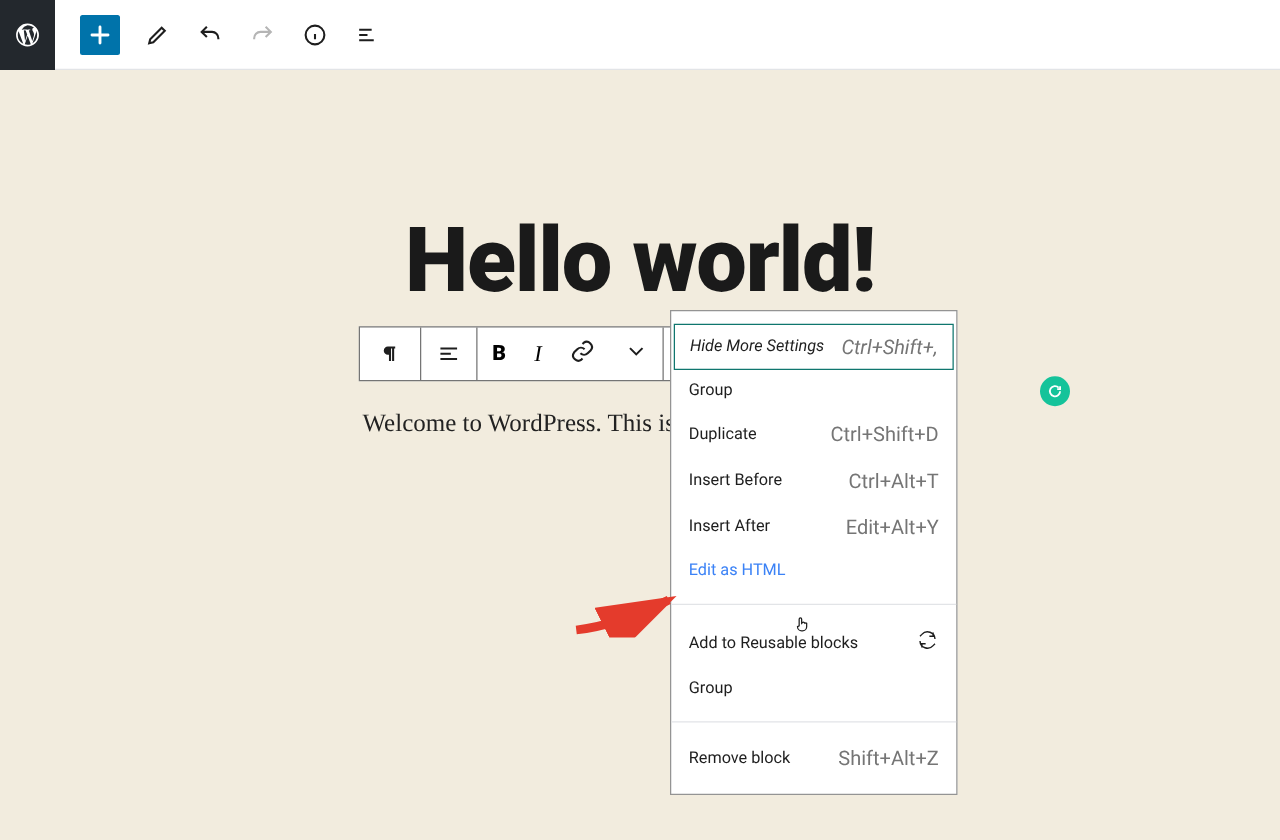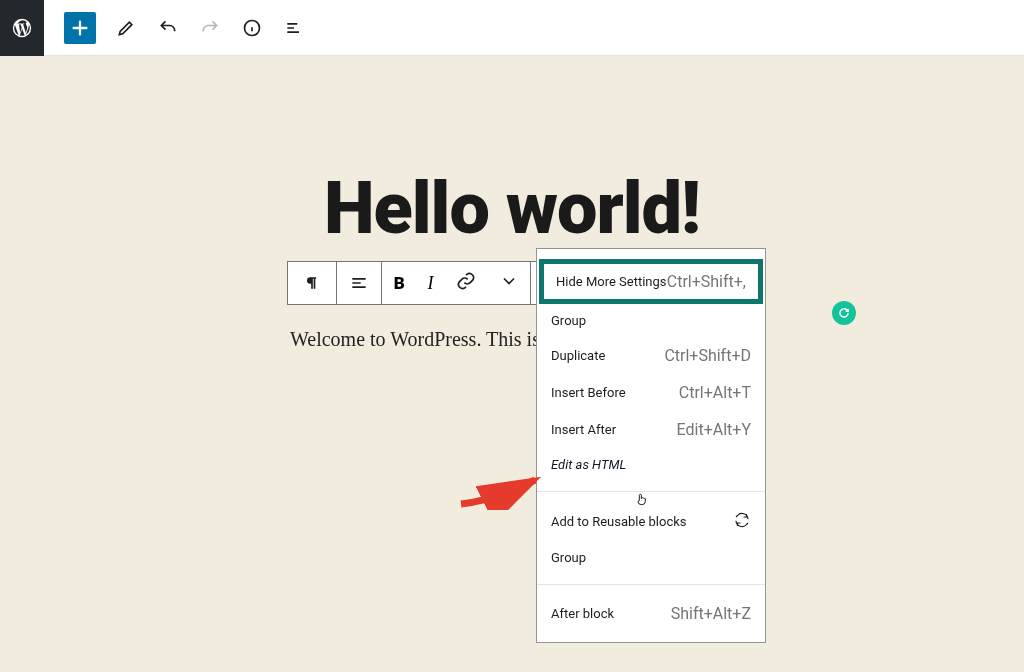--- a/index.html
+++ b/index.html
@@ -18,22 +18,22 @@
   .block-toolbar { display: flex; background: #fff; border: 1px solid #757575; width: 290px; height: 44px; margin: 10px 0 0 287px; }
   .bt-cell { display: flex; align-items: center; justify-content: center; border-right: 1px solid #757575; cursor: pointer; }
   .bt-cell:last-child { border-right: none; }
   .bt-cell svg { width: 20px; height: 20px; }
   .w1 { width: 49px; } .w2 { width: 46px; } .w3 { width: 150px; justify-content: space-around; } .w4 { width: 45px; }
   .content-text { font-family: Georgia, serif; font-size: 20px; color: #222; margin: 16px 0 0 290px; max-width: 560px; line-height: 1.8; }
   .dropdown { position: absolute; left: 536px; top: 248px; width: 230px; background: #fff; border: 1px solid #949494; font-size: 13px; color: #1e1e1e; }
   .dd-section { padding: 10px 0; border-bottom: 1px solid #e2e4e7; display: flex; flex-direction: column; }
   .dd-section:last-child { border-bottom: none; }
   .dd-item { display: flex; justify-content: space-between; align-items: center; padding: 9px 14px; cursor: pointer; }
-  .dd-item.hi { border: 5px solid #0f766e; margin: 0 2px; padding: 8px 12px; }
-  .dd-item.hover { color: #0f172a; font-style: italic; }
+  .dd-item.hi { border: 1px solid #0f766e; margin: 0 2px; padding: 8px 12px; font-style: italic; }
+  .dd-item.hover { color: #3b82f6; }
   .shortcut { color: #757575; font-size: 16px; }
   .dd-item.with-icon { justify-content: space-between; gap: 28px; }
   .sync-icon svg { width: 18px; height: 18px; stroke: #1e1e1e; fill: none; stroke-width: 1.5; }
   .grammarly { position: absolute; left: 832px; top: 301px; width: 24px; height: 24px; border-radius: 50%; background: #15c39a; display: flex; align-items: center; justify-content: center; }
   .grammarly svg { width: 14px; height: 14px; stroke: #fff; fill: none; stroke-width: 2.5; }
   .arrow { position: absolute; left: 455px; top: 472px; width: 90px; height: 38px; }
   .cursor-ptr { position: absolute; left: 634px; top: 492px; width: 16px; height: 16px; }
 </style>
 </head>
 <body>
@@ -146,21 +146,21 @@
       <span class="sync-icon"><svg viewBox="0 0 24 24">
             <path d="M20 11A8 8 0 006 6l-2 2M4 13a8 8 0 0014 5l2-2M18 4v4h-4M6 20v-4h4"></path>
           </svg></span>
     </div>
     <div class="dd-item">
       <span>Group</span>
     </div>
   </div>
   <div class="dd-section">
     <div class="dd-item">
-      <span>After block</span>
+      <span>Remove block</span>
       <span class="shortcut">Shift+Alt+Z</span>
     </div>
   </div>
 </div>
 
 <div class="grammarly">
   <svg viewBox="0 0 24 24">
       <path d="M19 12a7 7 0 11-2-5M19 5v4h-4"></path>
     </svg>
 </div>

